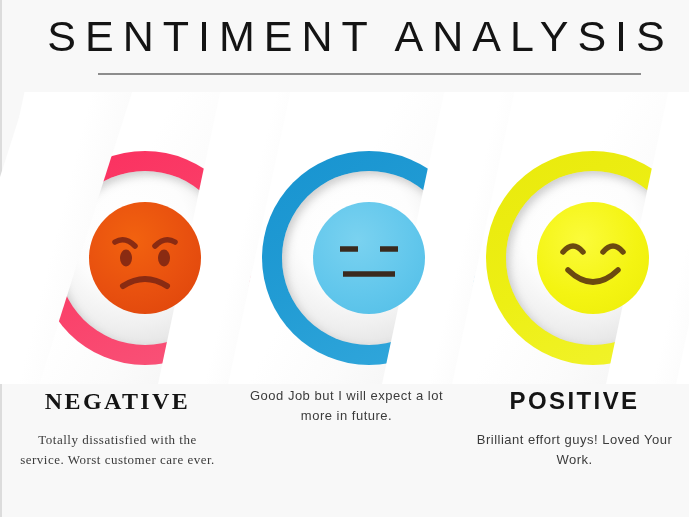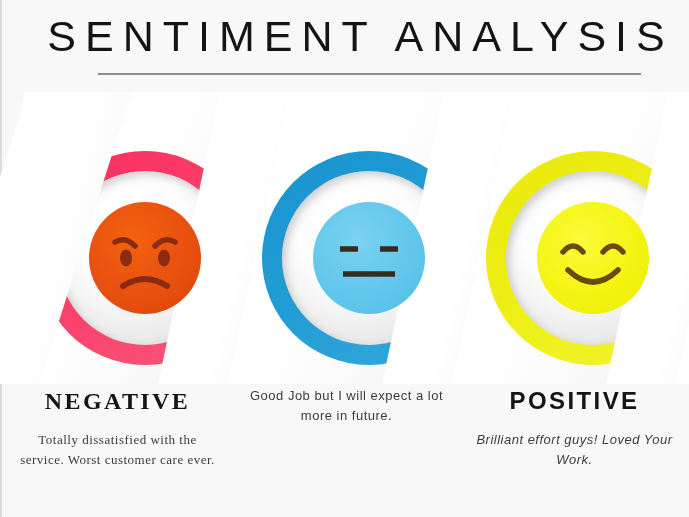--- a/index.html
+++ b/index.html
@@ -95,21 +95,21 @@
   .col.c3{left:460px;}
   .col-title{
     font-size:24px;line-height:30px;font-weight:700;letter-spacing:2.4px;
     color:#151515;margin:0 0 14px 0;white-space:nowrap;
   }
   .col-desc{
     font-size:13px;line-height:20px;letter-spacing:0.5px;
     color:#3b3b3b;margin:0 auto;max-width:205px;
   }
   .col.c2 .col-desc{max-width:205px;text-align:center;}
-  .col.c3 .col-desc{max-width:200px;font-style:italic;}
+  .col.c3 .col-desc{max-width:200px;}
 </style>
 </head>
 <body>
 
 <div id="stage">
 
   <div class="edge-left"></div>
 
   <div class="header">
     <div class="title">SENTIMENT ANALYSIS</div>

